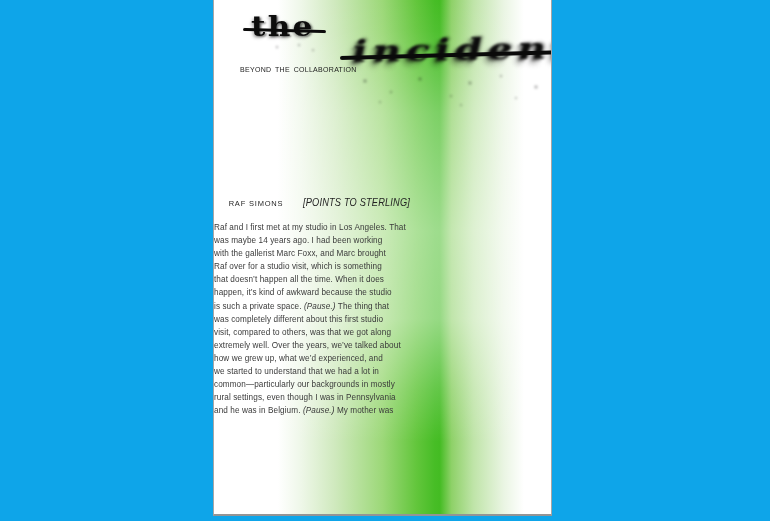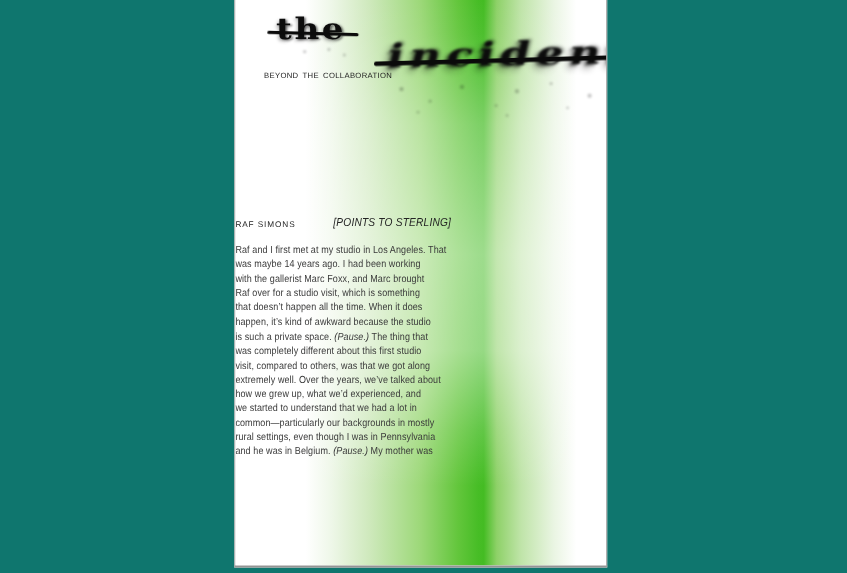--- a/index.html
+++ b/index.html
@@ -8,21 +8,21 @@
     width: 770px;
     height: 521px;
     background: #ffffff;
     font-family: "Liberation Sans", sans-serif;
     overflow: hidden;
   }
   .stage {
     position: relative;
     width: 770px;
     height: 521px;
-    background: #0f766e;
+    background: #0ea5e9;
   }
   .book {
     position: absolute;
     left: 213px;
     top: 0;
     width: 337px;
     height: 514px;
     background: #ffffff;
     border-left: 1px solid #a6a6a6;
     border-right: 1px solid #a6a6a6;
@@ -148,21 +148,21 @@
   }
   .row {
     display: grid;
     grid-template-columns: 89px 1fr;
   }
   .row-sterling { margin-top: 13px; }
   .speaker {
     font-size: 7.5px;
     letter-spacing: 0.8px;
     color: #262626;
-    text-align: left;
+    text-align: center;
     padding-right: 5px;
     white-space: nowrap;
   }
   .row-raf .speaker { padding-top: 3px; }
   .row-sterling .speaker { padding-top: 2px; }
   .action {
     font-size: 10.5px;
     font-style: italic;
     letter-spacing: 0.2px;
     color: #242424;

